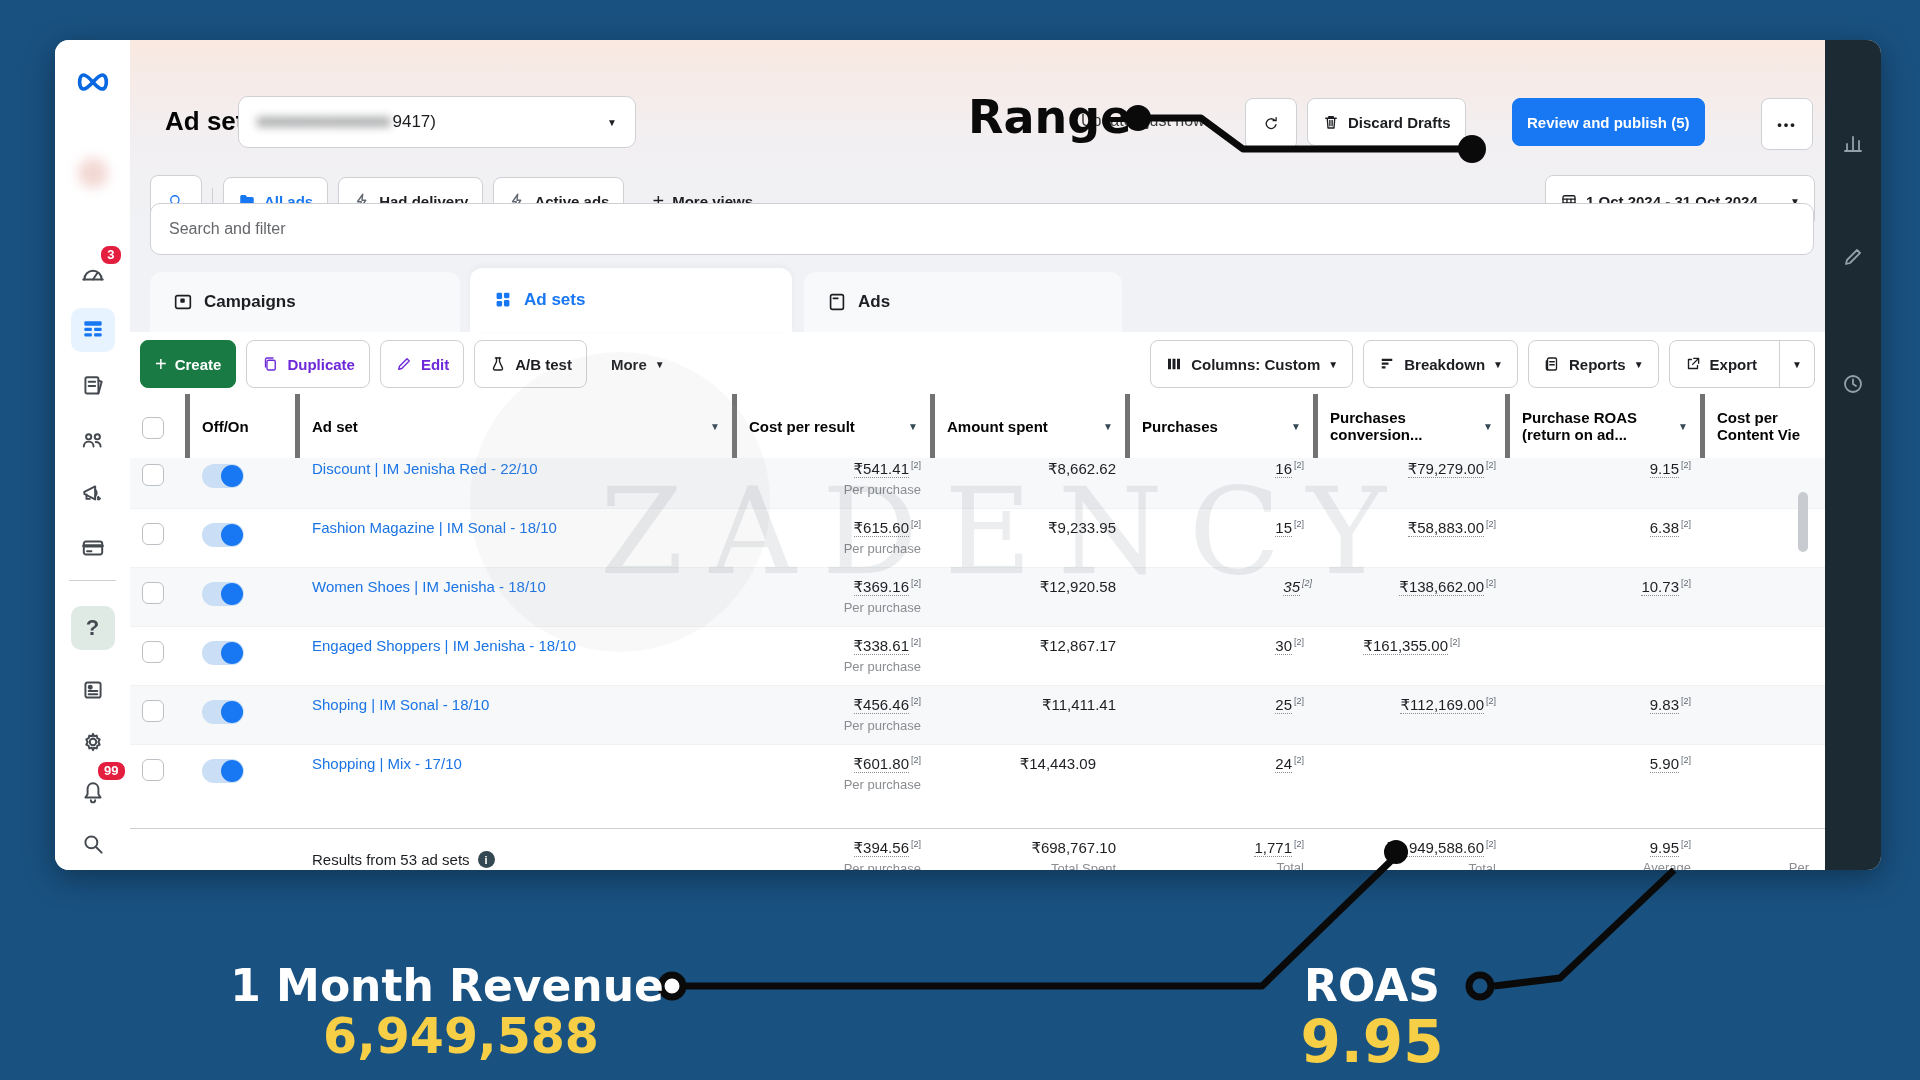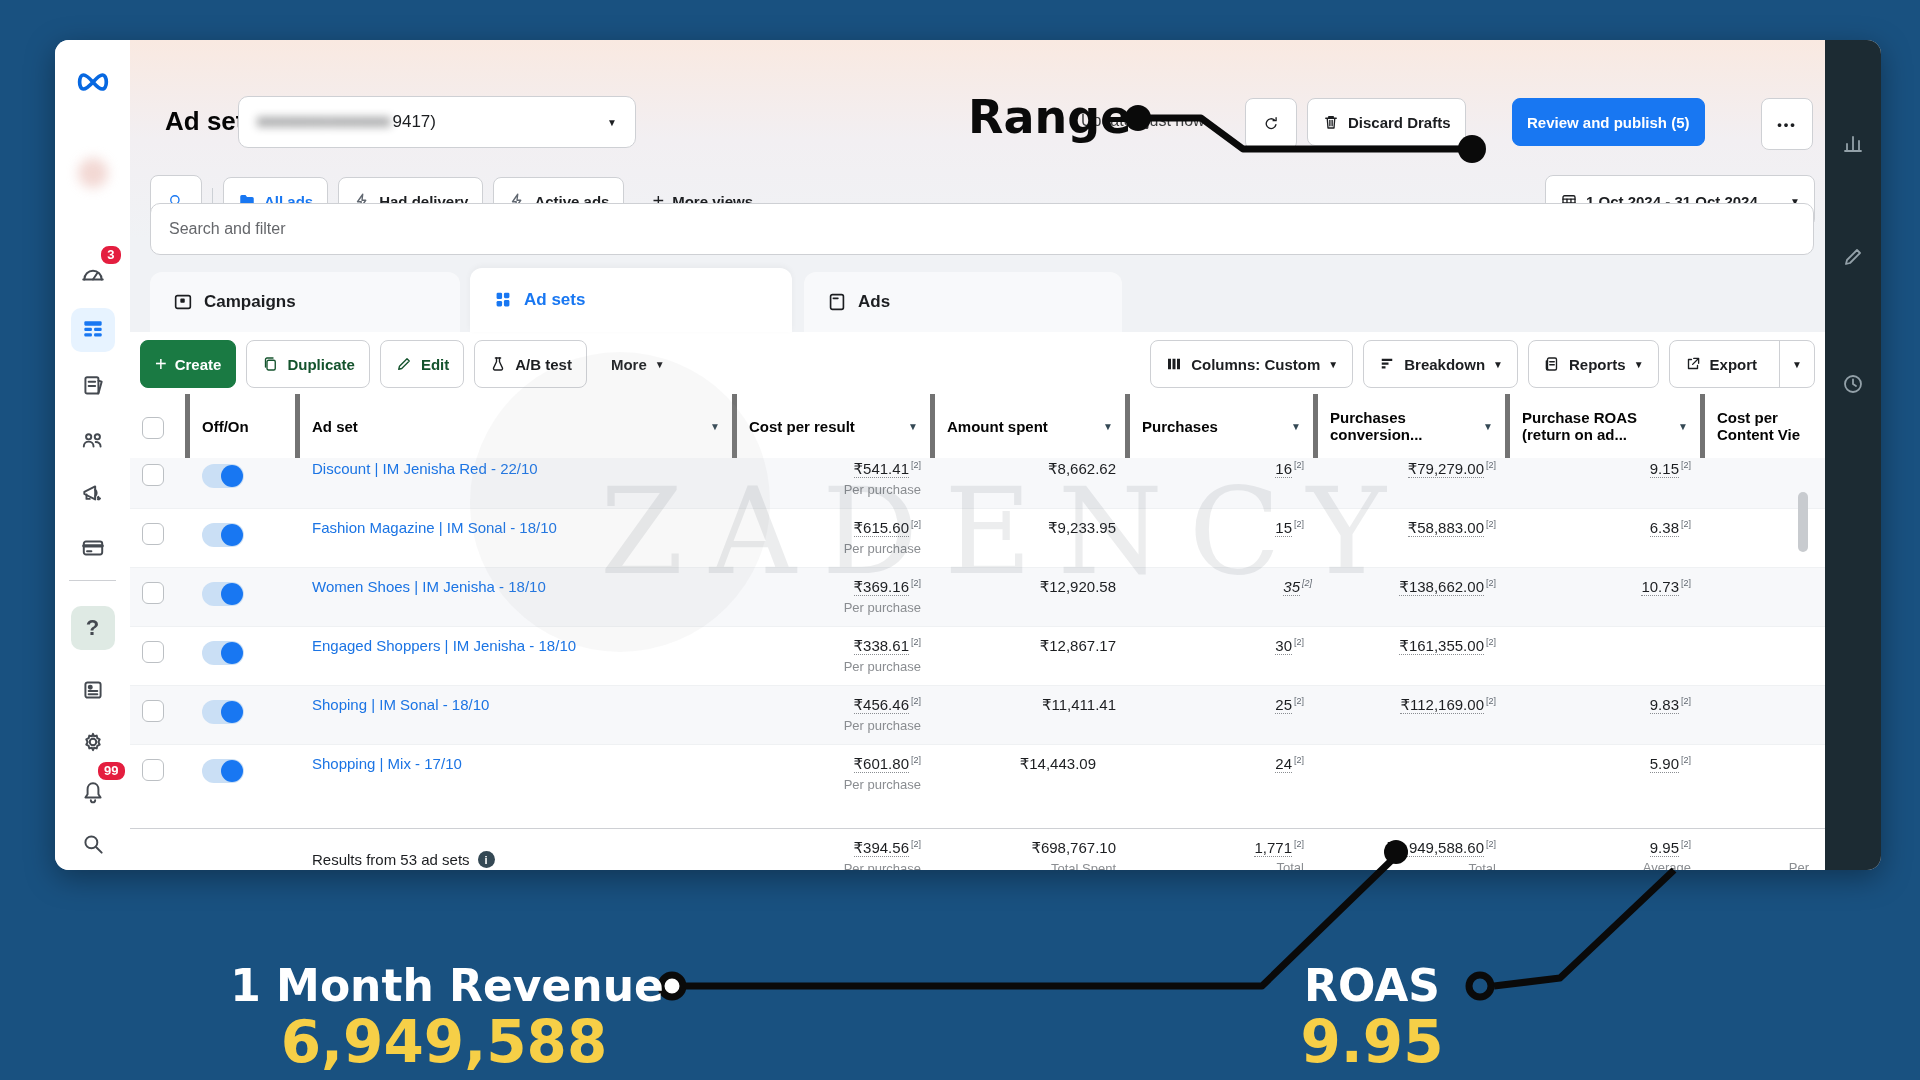--- a/index.html
+++ b/index.html
@@ -52,21 +52,21 @@
              color:#65676B;font-size:16px;top:163px;}
   
   .tab{position:absolute;top:232px;height:60px;border-radius:12px 12px 0 0;display:flex;align-items:center;gap:10px;
        padding:0 22px;box-sizing:border-box;font-size:17px;font-weight:bold;background:rgba(255,255,255,.55);}
   .tab svg{width:22px;height:22px;}
   .tab.active{top:228px;height:64px;background:#fff;color:#1877F2;box-shadow:0 -2px 6px rgba(0,0,0,.04);z-index:3;}
   
   .panel{position:absolute;left:0px;top:292px;width:1695px;height:534px;background:#fff;z-index:2;}
   .toolbar{position:absolute;left:10px;top:8px;height:48px;display:flex;align-items:center;gap:10px;width:1675px;}
   .green-btn{background:#1A7A43;border-color:#1A7A43;color:#fff;}
-  .gray{color:#14532d;}
+  .gray{color:#6d28d9;}
   .toolbar .spacer{flex:1;}
   .split{display:inline-flex;align-items:stretch;padding:0;}
   .split .part{display:flex;align-items:center;gap:8px;padding:0 14px;}
   .split .part2{display:flex;align-items:center;border-left:1px solid #CED0D4;padding:0 12px;}
   
   .thead{position:absolute;left:0;top:62px;width:1695px;height:64px;border-bottom:1px solid #DADDE1;
          font-size:15px;font-weight:bold;color:#050505;}
   .col{position:absolute;top:0;height:100%;box-sizing:border-box;border-right:5px solid #737373;}
   .hcell{display:flex;align-items:center;gap:6px;padding:4px 12px;box-sizing:border-box;height:100%;}
   .hcell .sort{margin-left:auto;font-size:10px;color:#344854;}
@@ -89,21 +89,21 @@
   .vscroll{position:absolute;left:1668px;top:160px;width:10px;height:60px;border-radius:5px;background:#C8CBCF;}
   .watermark{position:absolute;left:470px;top:130px;font-family:"DejaVu Serif","Liberation Serif",serif;
              font-size:120px;letter-spacing:26px;color:rgba(70,75,85,.10);pointer-events:none;z-index:5;}
   .wmcirc{position:absolute;left:340px;top:20px;width:300px;height:300px;border-radius:50%;
           background:rgba(160,160,170,.08);pointer-events:none;z-index:5;}
   
   .ann{position:absolute;z-index:20;font-weight:bold;}
   .ann-lines{position:absolute;left:0;top:0;z-index:19;pointer-events:none;}
   .range-label{left:968px;top:90px;font-size:46px;color:#0A0A0A;font-family:"DejaVu Sans",sans-serif;}
   .rev-label{left:447px;top:960px;transform:translateX(-50%);font-size:44px;color:#FFFFFF;font-family:"DejaVu Sans",sans-serif;}
-  .rev-value{left:444px;top:1008px;transform:translateX(-50%);font-size:58px;color:#F6CF47;font-family:"DejaVu Sans",sans-serif;}
+  .rev-value{left:461px;top:1008px;transform:translateX(-50%);font-size:49px;color:#F6CF47;font-family:"DejaVu Sans",sans-serif;}
   .roas-label{left:1372px;top:960px;transform:translateX(-50%);font-size:44px;color:#FFFFFF;font-family:"DejaVu Sans",sans-serif;}
   .roas-value{left:1372px;top:1008px;transform:translateX(-50%);font-size:58px;color:#F6CF47;font-family:"DejaVu Sans",sans-serif;}
   .ic{stroke:currentColor;fill:none;stroke-width:1.8;stroke-linecap:round;stroke-linejoin:round;}
 </style>
 </head>
 <body>
 
 <div class="stage">
 
   <div class="window">
@@ -531,21 +531,21 @@
             <div class="cell" style="left:607px;width:198px;">
                 <div class="num"><span class="est">₹338.61</span><span class="sup">[2]</span></div>
                 <div class="sub">Per purchase</div>
               </div>
             <div class="cell" style="left:805px;width:195px;">
                 <div class="num">₹12,867.17</div>
               </div>
             <div class="cell" style="left:1000px;width:188px;">
                 <div class="num"><span class="est">30</span><span class="sup">[2]</span></div>
               </div>
-            <div class="cell" style="left:1188px;width:192px;">
+            <div class="cell" style="left:1152px;width:192px;">
                 <div class="num"><span class="est">₹161,355.00</span><span class="sup">[2]</span></div>
               </div>
           </div>
 
           <div class="row alt">
             <div class="cell" style="left:0;width:60px;">
                 <div class="chk"></div>
               </div>
             <div class="cell" style="left:60px;width:110px;">
                 <div class="toggle">

